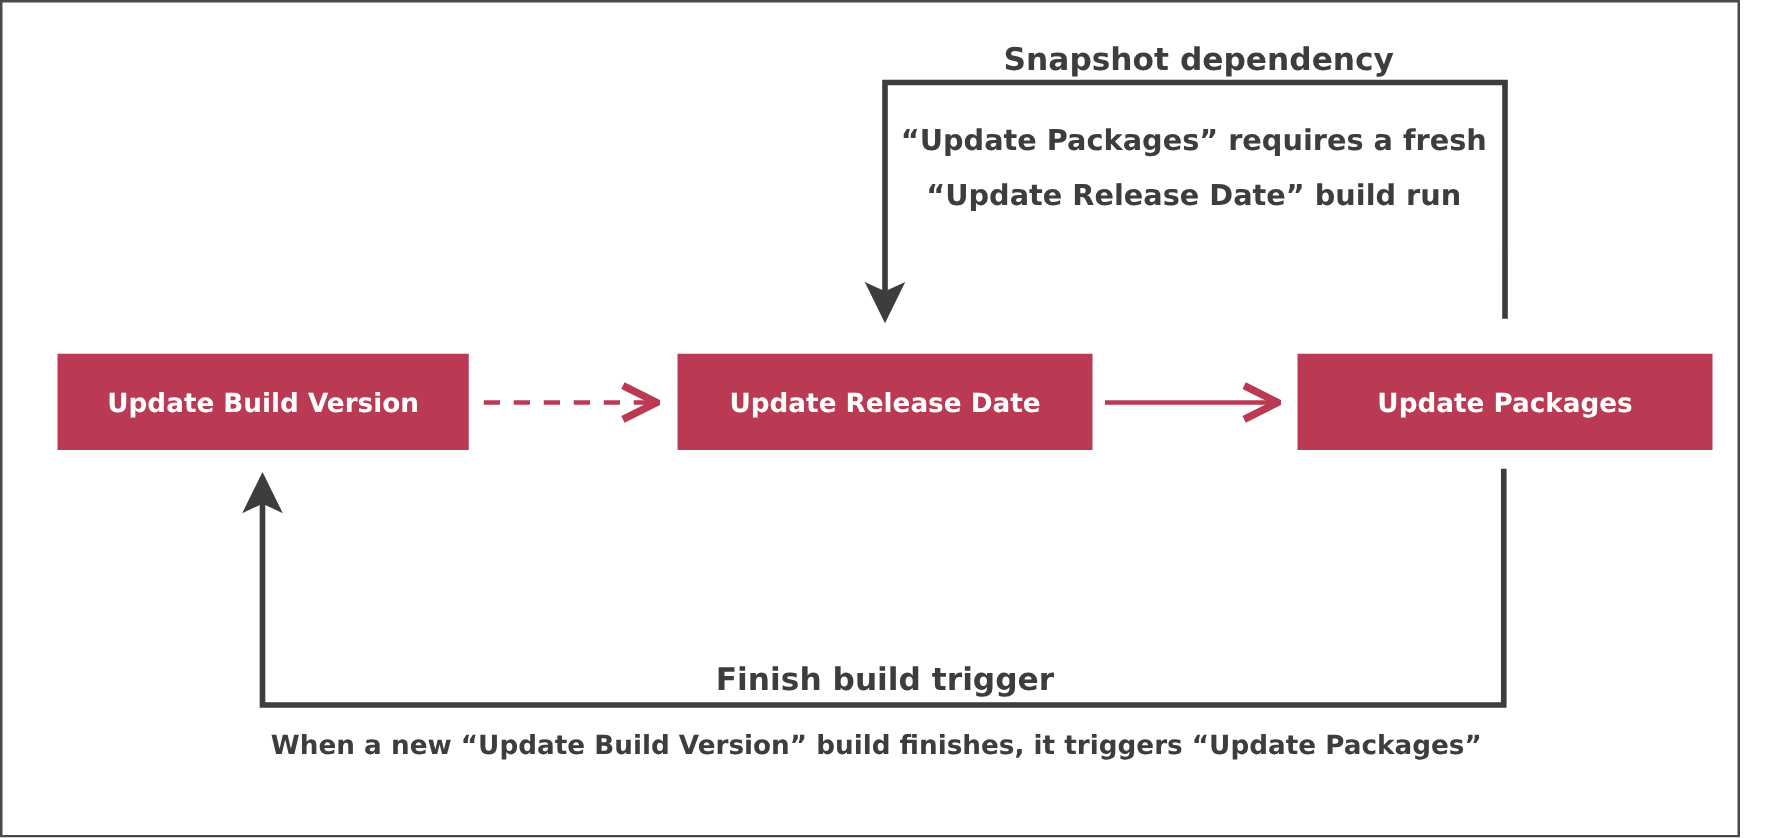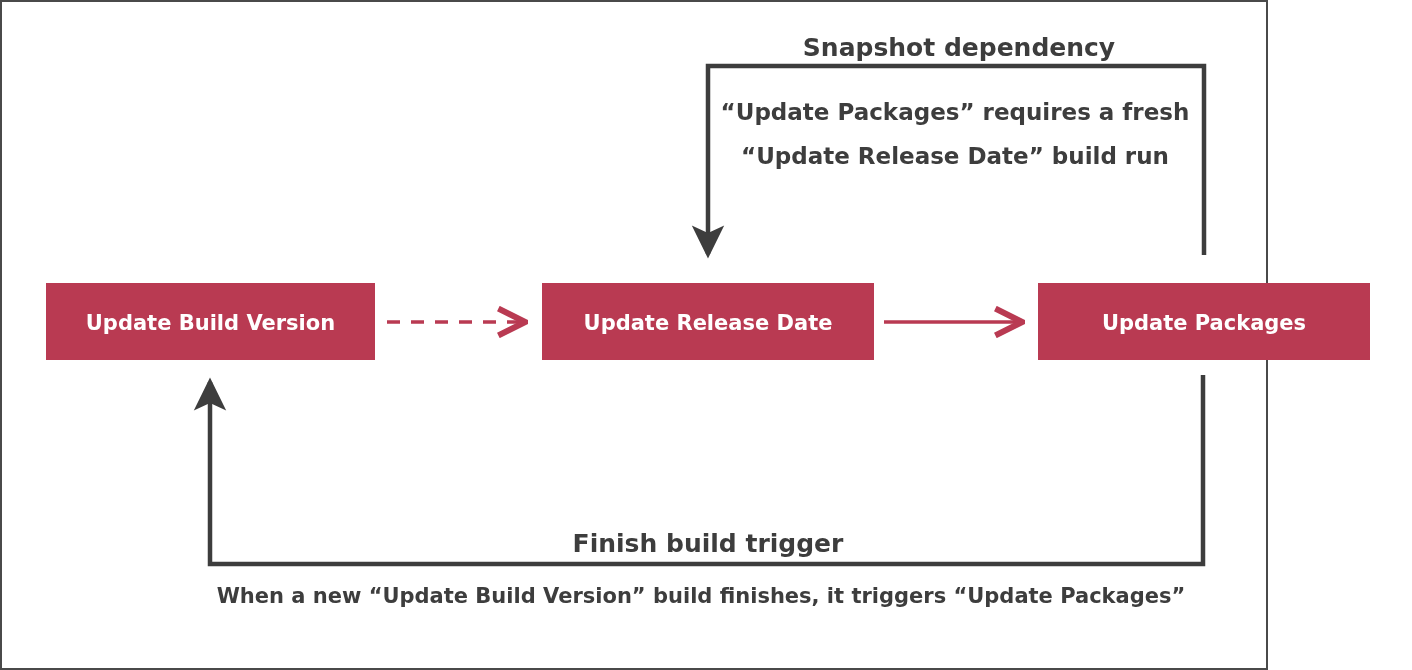--- a/index.html
+++ b/index.html
@@ -8,21 +8,21 @@
     background: #ffffff;
   }
   body {
     width: 1412px;
     height: 670px;
     font-family: "DejaVu Sans", "Liberation Sans", sans-serif;
     overflow: hidden;
   }
   #diagram-frame {
     position: relative;
-    width: 1268px;
+    width: 1392px;
     height: 670px;
     box-sizing: border-box;
     border: 2px solid #4a4a4a;
     background: #ffffff;
     padding-left: 40px;
   }
   #diagram-svg {
     position: absolute;
     top: 0;
     left: 0;

